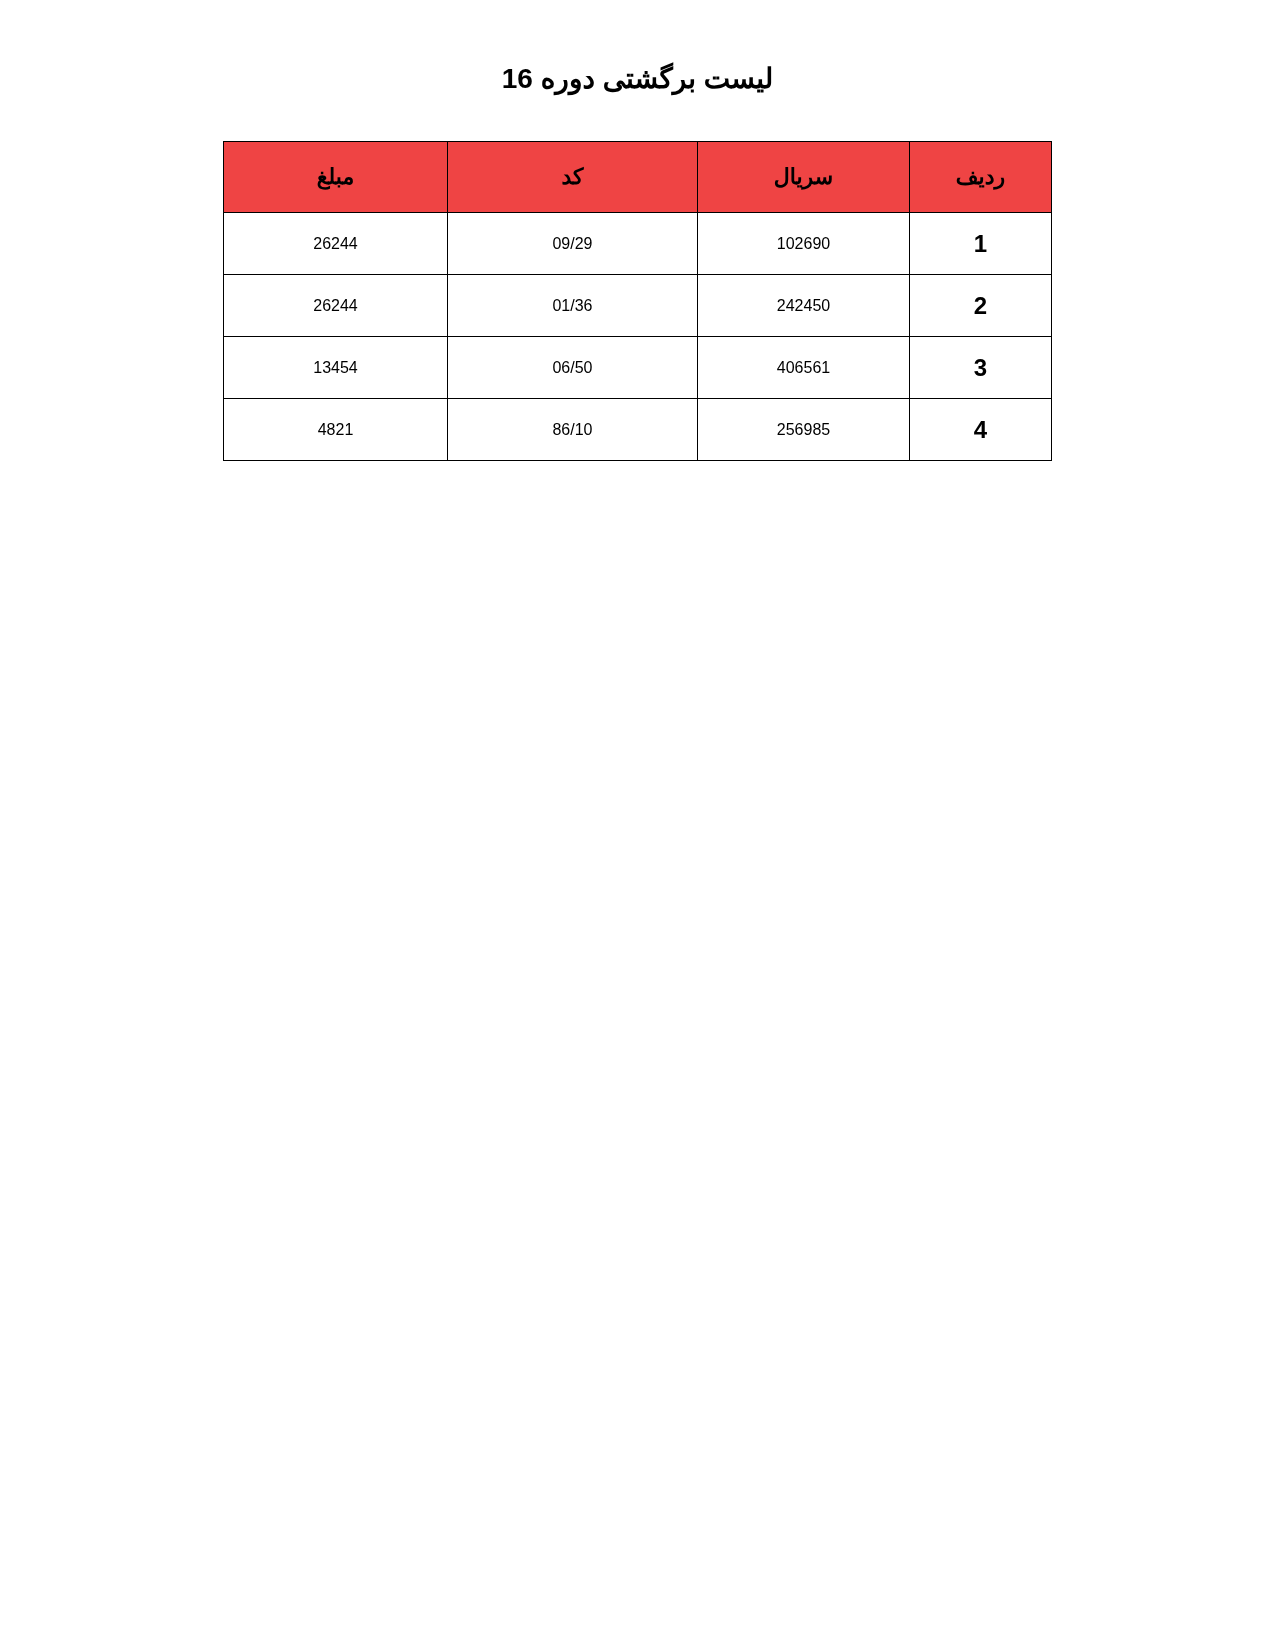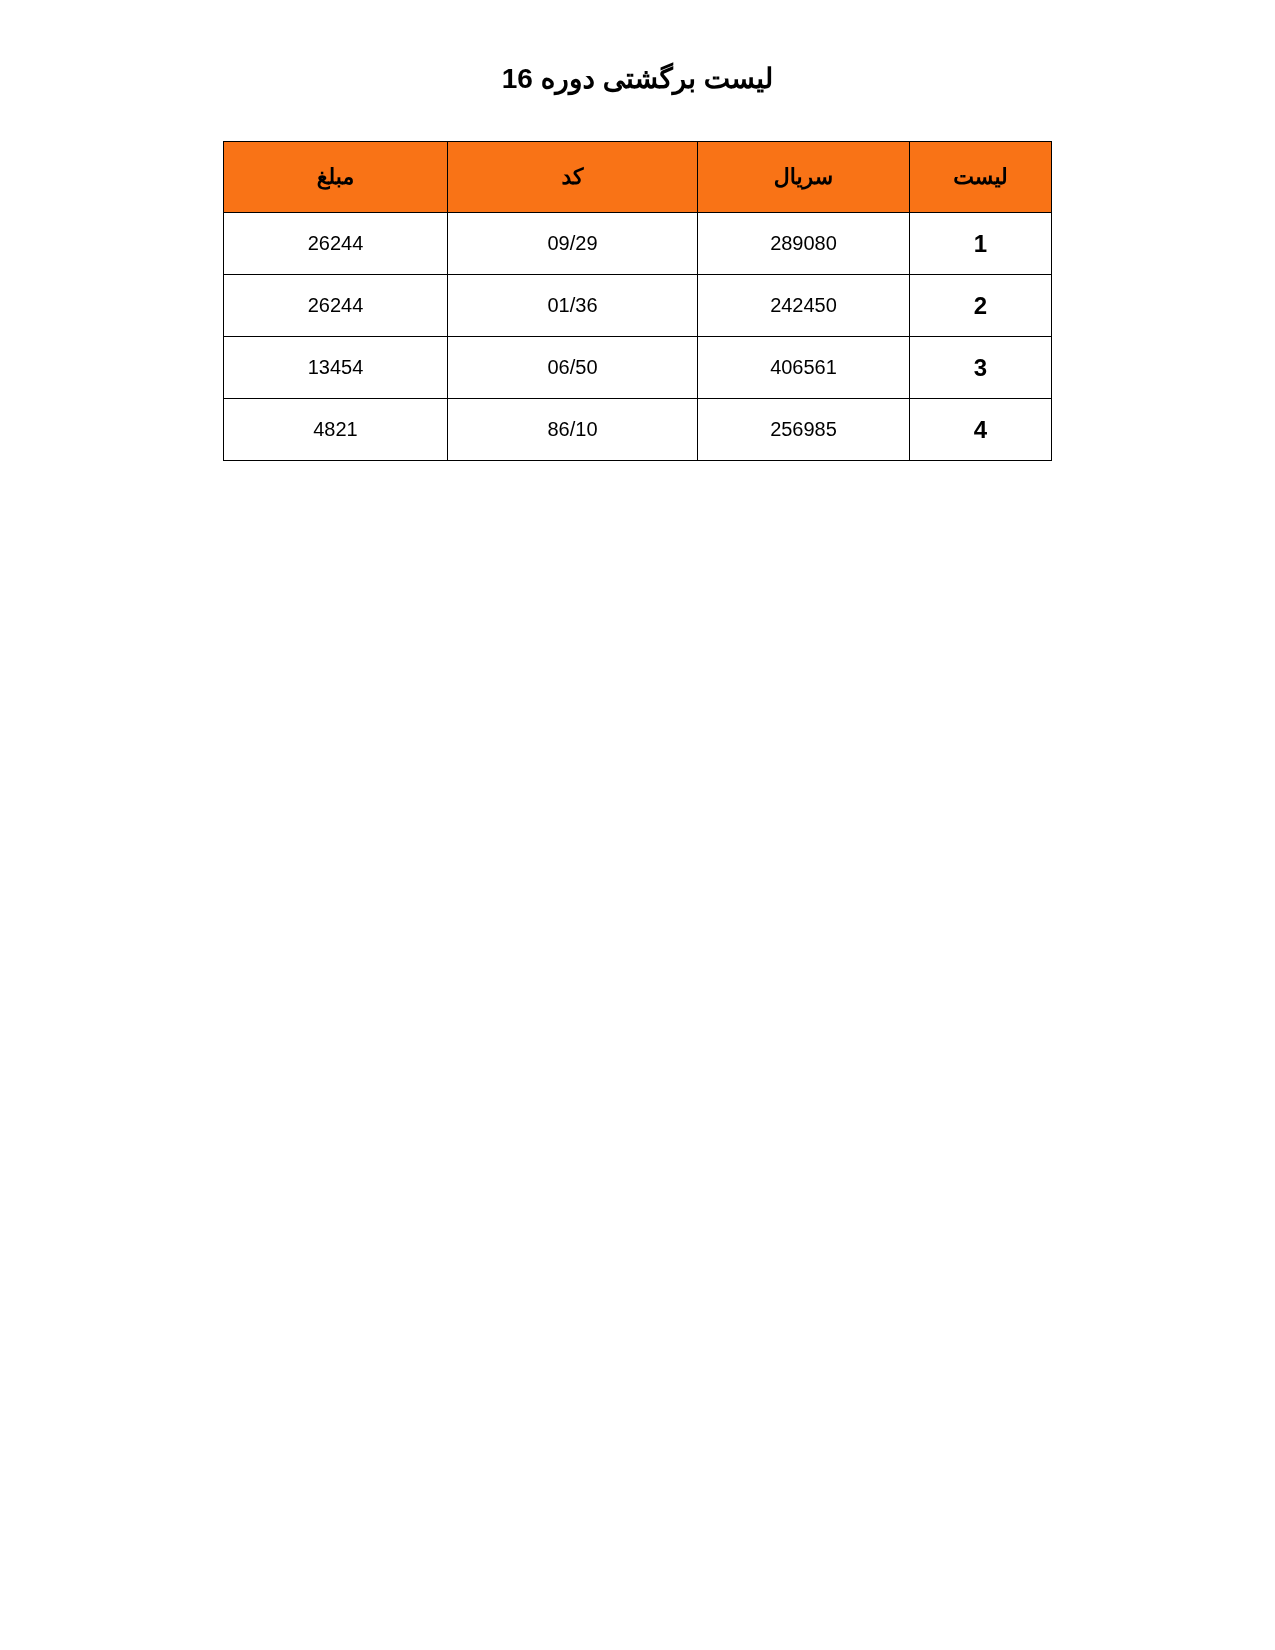--- a/index.html
+++ b/index.html
@@ -40,25 +40,25 @@
     direction: rtl;
     table-layout: fixed;
     width: 828px;
     border: 1px solid #000000;
   }
   table.data-table th,
   table.data-table td {
     border: 1px solid #000000;
     text-align: center;
     vertical-align: middle;
-    font-size: 20px;
+    font-size: 16px;
     padding: 0;
   }
   table.data-table thead th {
-    background: #f97316;
+    background: #ef4444;
     font-weight: bold;
     height: 70px;
     font-size: 22px;
   }
   table.data-table tbody td {
     height: 61px;
     font-weight: normal;
   }
   table.data-table tbody td.col-row {
     font-weight: bold;
@@ -79,30 +79,30 @@
   <div class="table-wrap">
     <table class="data-table">
       <colgroup>
         <col class="c-radif">
         <col class="c-serial">
         <col class="c-code">
         <col class="c-mablagh">
       </colgroup>
       <thead>
         <tr>
-          <th>لیست</th>
+          <th>ردیف</th>
           <th>سریال</th>
           <th>کد</th>
           <th>مبلغ</th>
         </tr>
       </thead>
       <tbody>
         <tr>
           <td class="col-row">1</td>
-          <td>289080</td>
+          <td>102690</td>
           <td>09/29</td>
           <td>26244</td>
         </tr>
         <tr>
           <td class="col-row">2</td>
           <td>242450</td>
           <td>01/36</td>
           <td>26244</td>
         </tr>
         <tr>

